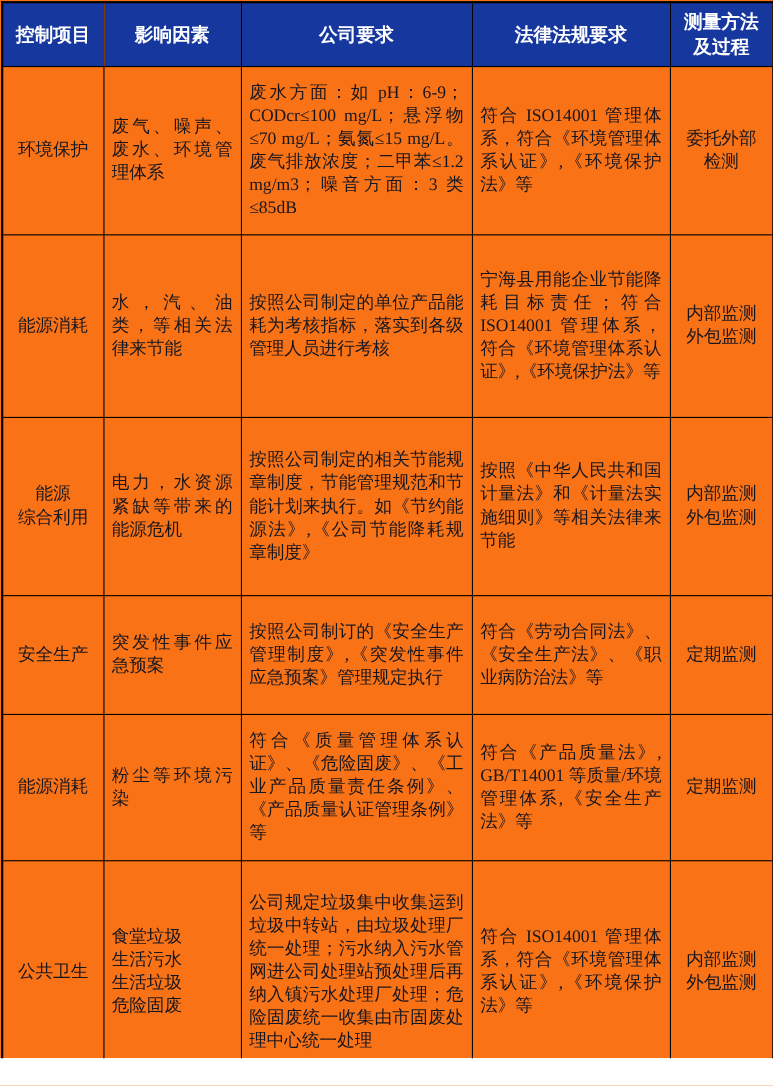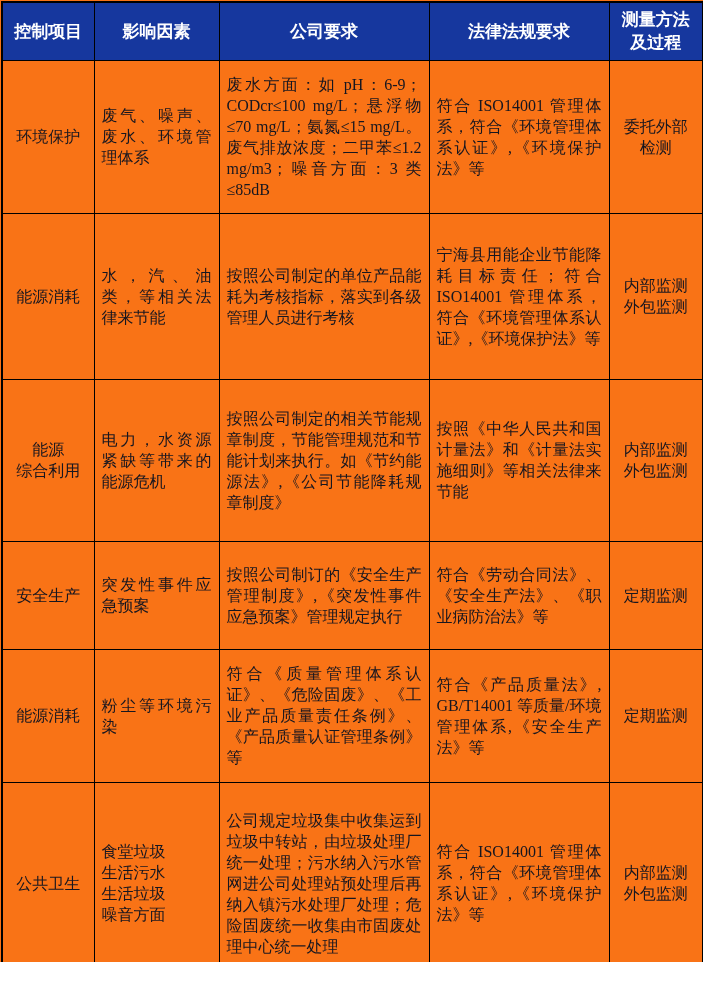--- a/index.html
+++ b/index.html
@@ -121,21 +121,21 @@
         <td class="just">粉尘等环境污染</td>
         <td class="just">符合《质量管理体系认证》、《危险固废》、《工业产品质量责任条例》、《产品质量认证管理条例》等</td>
         <td class="just">符合《产品质量法》, GB/T14001 等质量/环境管理体系,《安全生产法》等</td>
         <td class="center">定期监测</td>
       </tr>
       <tr class="r6">
         <td class="center">公共卫生</td>
         <td class="just">食堂垃圾
 生活污水
 生活垃圾
-噪音方面</td>
+危险固废</td>
         <td class="just">公司规定垃圾集中收集运到垃圾中转站，由垃圾处理厂统一处理；污水纳入污水管网进公司处理站预处理后再纳入镇污水处理厂处理；危险固废统一收集由市固废处理中心统一处理</td>
         <td class="just">符合 ISO14001 管理体系，符合《环境管理体系认证》,《环境保护法》等</td>
         <td class="center">内部监测
 外包监测</td>
       </tr>
     </tbody>
   </table>
 </div>
 
 </body></html>

